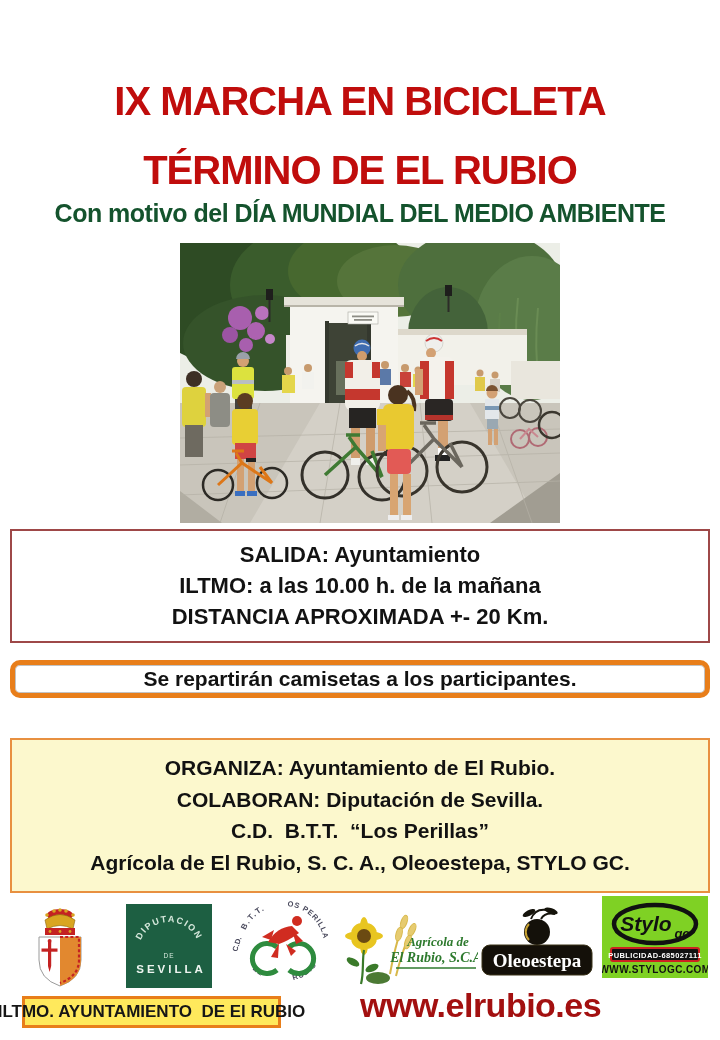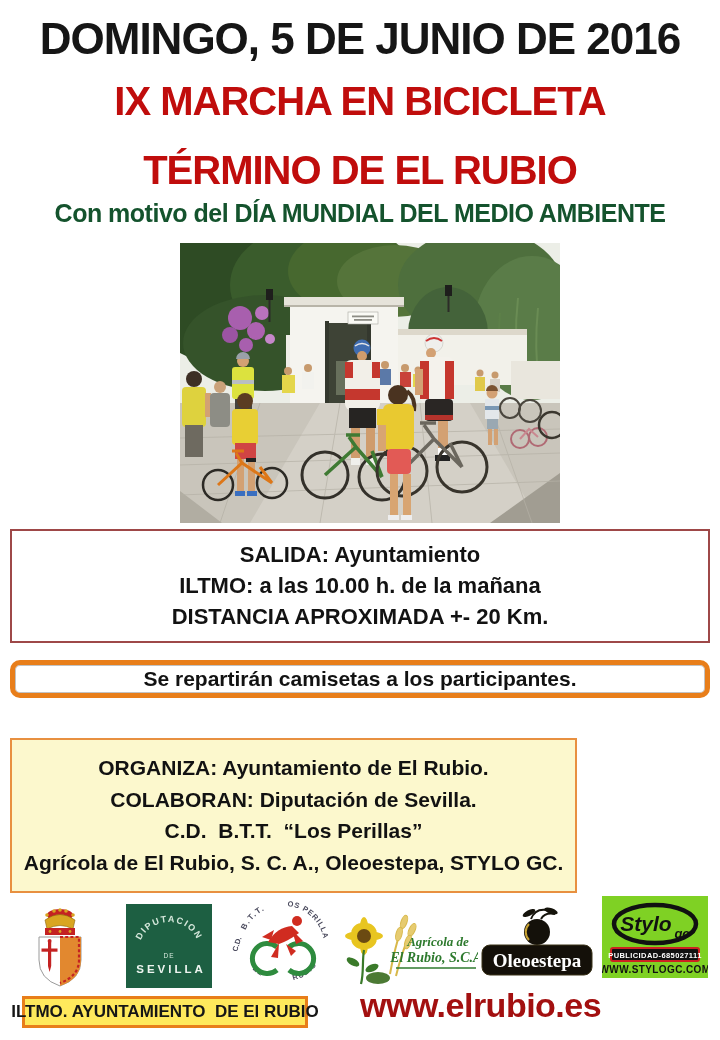--- a/index.html
+++ b/index.html
@@ -25,42 +25,41 @@
   .banner{
     left:10px;width:700px;box-sizing:border-box;background:#fff;
     display:flex;align-items:center;justify-content:center;
     font-weight:bold;color:#121212;text-align:center;
     box-shadow:inset 0 0 0 1px #c2c2c2;
     border-radius:10px;
   }
   .banner-orange{top:660px;height:38px;border:5px solid #e87e1a;font-size:21px;}
   .banner-green{top:700px;height:36px;border:5px solid #1e7a1e;font-size:19.5px;letter-spacing:-0.8px;word-spacing:-2.5px;}
   .organiza-box{
-    left:10px;top:738px;width:567px;height:155px;box-sizing:border-box;
+    left:10px;top:738px;width:700px;height:155px;box-sizing:border-box;
     background:#fcf8cd;border:2px solid #e89040;
     display:flex;flex-direction:column;justify-content:space-around;
     padding:12px 0;text-align:center;
   }
   .org-line{font-size:21px;font-weight:bold;color:#121212;white-space:pre;}
   .logo{position:absolute;}
   .iltmo-box{
-    left:22px;top:996px;width:286px;height:32px;box-sizing:border-box;
+    left:22px;top:996px;width:259px;height:32px;box-sizing:border-box;
     background:#ffe95c;border:3px solid #e87e1a;
     display:flex;align-items:center;justify-content:center;
     font-size:17px;font-weight:bold;color:#161616;white-space:pre;
   }
   .website{left:360px;top:986px;font-size:34px;font-weight:bold;color:#a31010;letter-spacing:-0.5px;}
   .serif{font-family:"Liberation Serif", serif;}
 </style>
 </head>
 <body>
 
 <div class="poster">
 
-  <div class="abs ctr title-date">DOMINGO, 5 DE JUNIO DE 2016</div>
   <div class="abs ctr title-event">IX MARCHA EN BICICLETA</div>
   <div class="abs ctr title-place">TÉRMINO DE EL RUBIO</div>
   <div class="abs ctr title-motive">Con motivo del DÍA MUNDIAL DEL MEDIO AMBIENTE</div>
 
   <svg class="abs photo" viewBox="0 0 380 280" preserveAspectRatio="none">
     <rect x="0" y="0" width="380" height="280" fill="#eceee7"></rect>
     <g>
       <ellipse cx="40" cy="55" rx="75" ry="65" fill="#2e4b24"></ellipse>
       <ellipse cx="125" cy="42" rx="75" ry="58" fill="#3a5c2c"></ellipse>
       <ellipse cx="85" cy="100" rx="82" ry="48" fill="#35532a"></ellipse>

